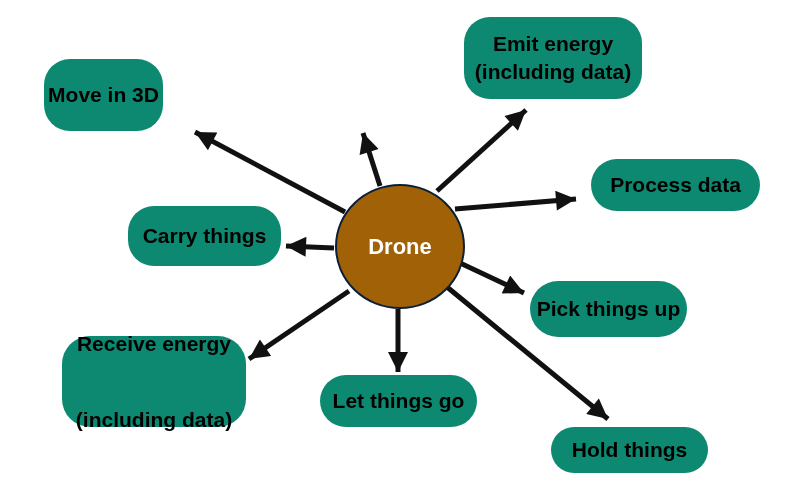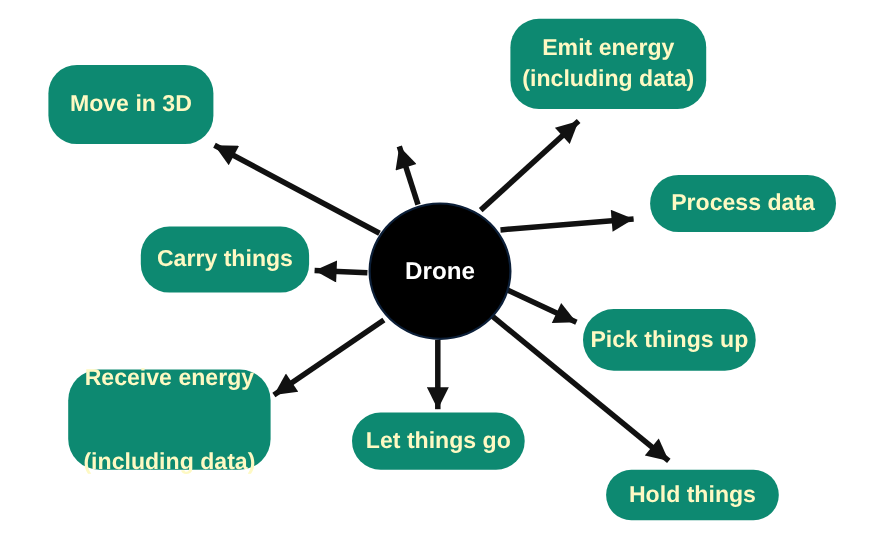--- a/index.html
+++ b/index.html
@@ -18,50 +18,50 @@
   .arrows {
     position: absolute;
     left: 0; top: 0;
     width: 800px; height: 500px;
     z-index: 1;
   }
   .node {
     position: absolute;
     z-index: 2;
     background: #0d8971;
-    color: #fef9c3;
+    color: #000000;
     display: flex;
     flex-direction: column;
     align-items: center;
     justify-content: center;
     text-align: center;
     font-weight: bold;
     font-size: 21px;
     line-height: 1.32;
     box-sizing: border-box;
   }
   .node span { display: block; white-space: nowrap; }
   .center-node {
     position: absolute;
     z-index: 3;
     left: 335px; top: 184px;
     width: 130px; height: 125px;
     border-radius: 50%;
-    background: #000000;
+    background: #a16207;
     border: 2px solid #0c1f38;
     color: #ffffff;
     display: flex;
     align-items: center;
     justify-content: center;
     font-weight: bold;
     font-size: 22px;
     box-sizing: border-box;
   }
   
-  #n-move        { left: 44px;  top: 59px;  width: 150px; height: 72px; border-radius: 26px; }
+  #n-move        { left: 44px;  top: 59px;  width: 119px; height: 72px; border-radius: 26px; }
   #n-loiter      { left: 274px; top: 82px;  width: 144px; height: 48px; border-radius: 24px; }
   #n-emit        { left: 464px; top: 17px;  width: 178px; height: 82px; border-radius: 26px; }
   #n-process     { left: 591px; top: 159px; width: 169px; height: 52px; border-radius: 26px; }
   #n-pick        { left: 530px; top: 281px; width: 157px; height: 56px; border-radius: 28px; }
   #n-hold        { left: 551px; top: 427px; width: 157px; height: 46px; border-radius: 23px; }
   #n-letgo       { left: 320px; top: 375px; width: 157px; height: 52px; border-radius: 26px; }
   #n-receive     { left: 62px;  top: 336px; width: 184px; height: 91px; border-radius: 28px; gap: 48px; }
   #n-carry       { left: 128px; top: 206px; width: 153px; height: 60px; border-radius: 26px; }
 </style>
 </head>

